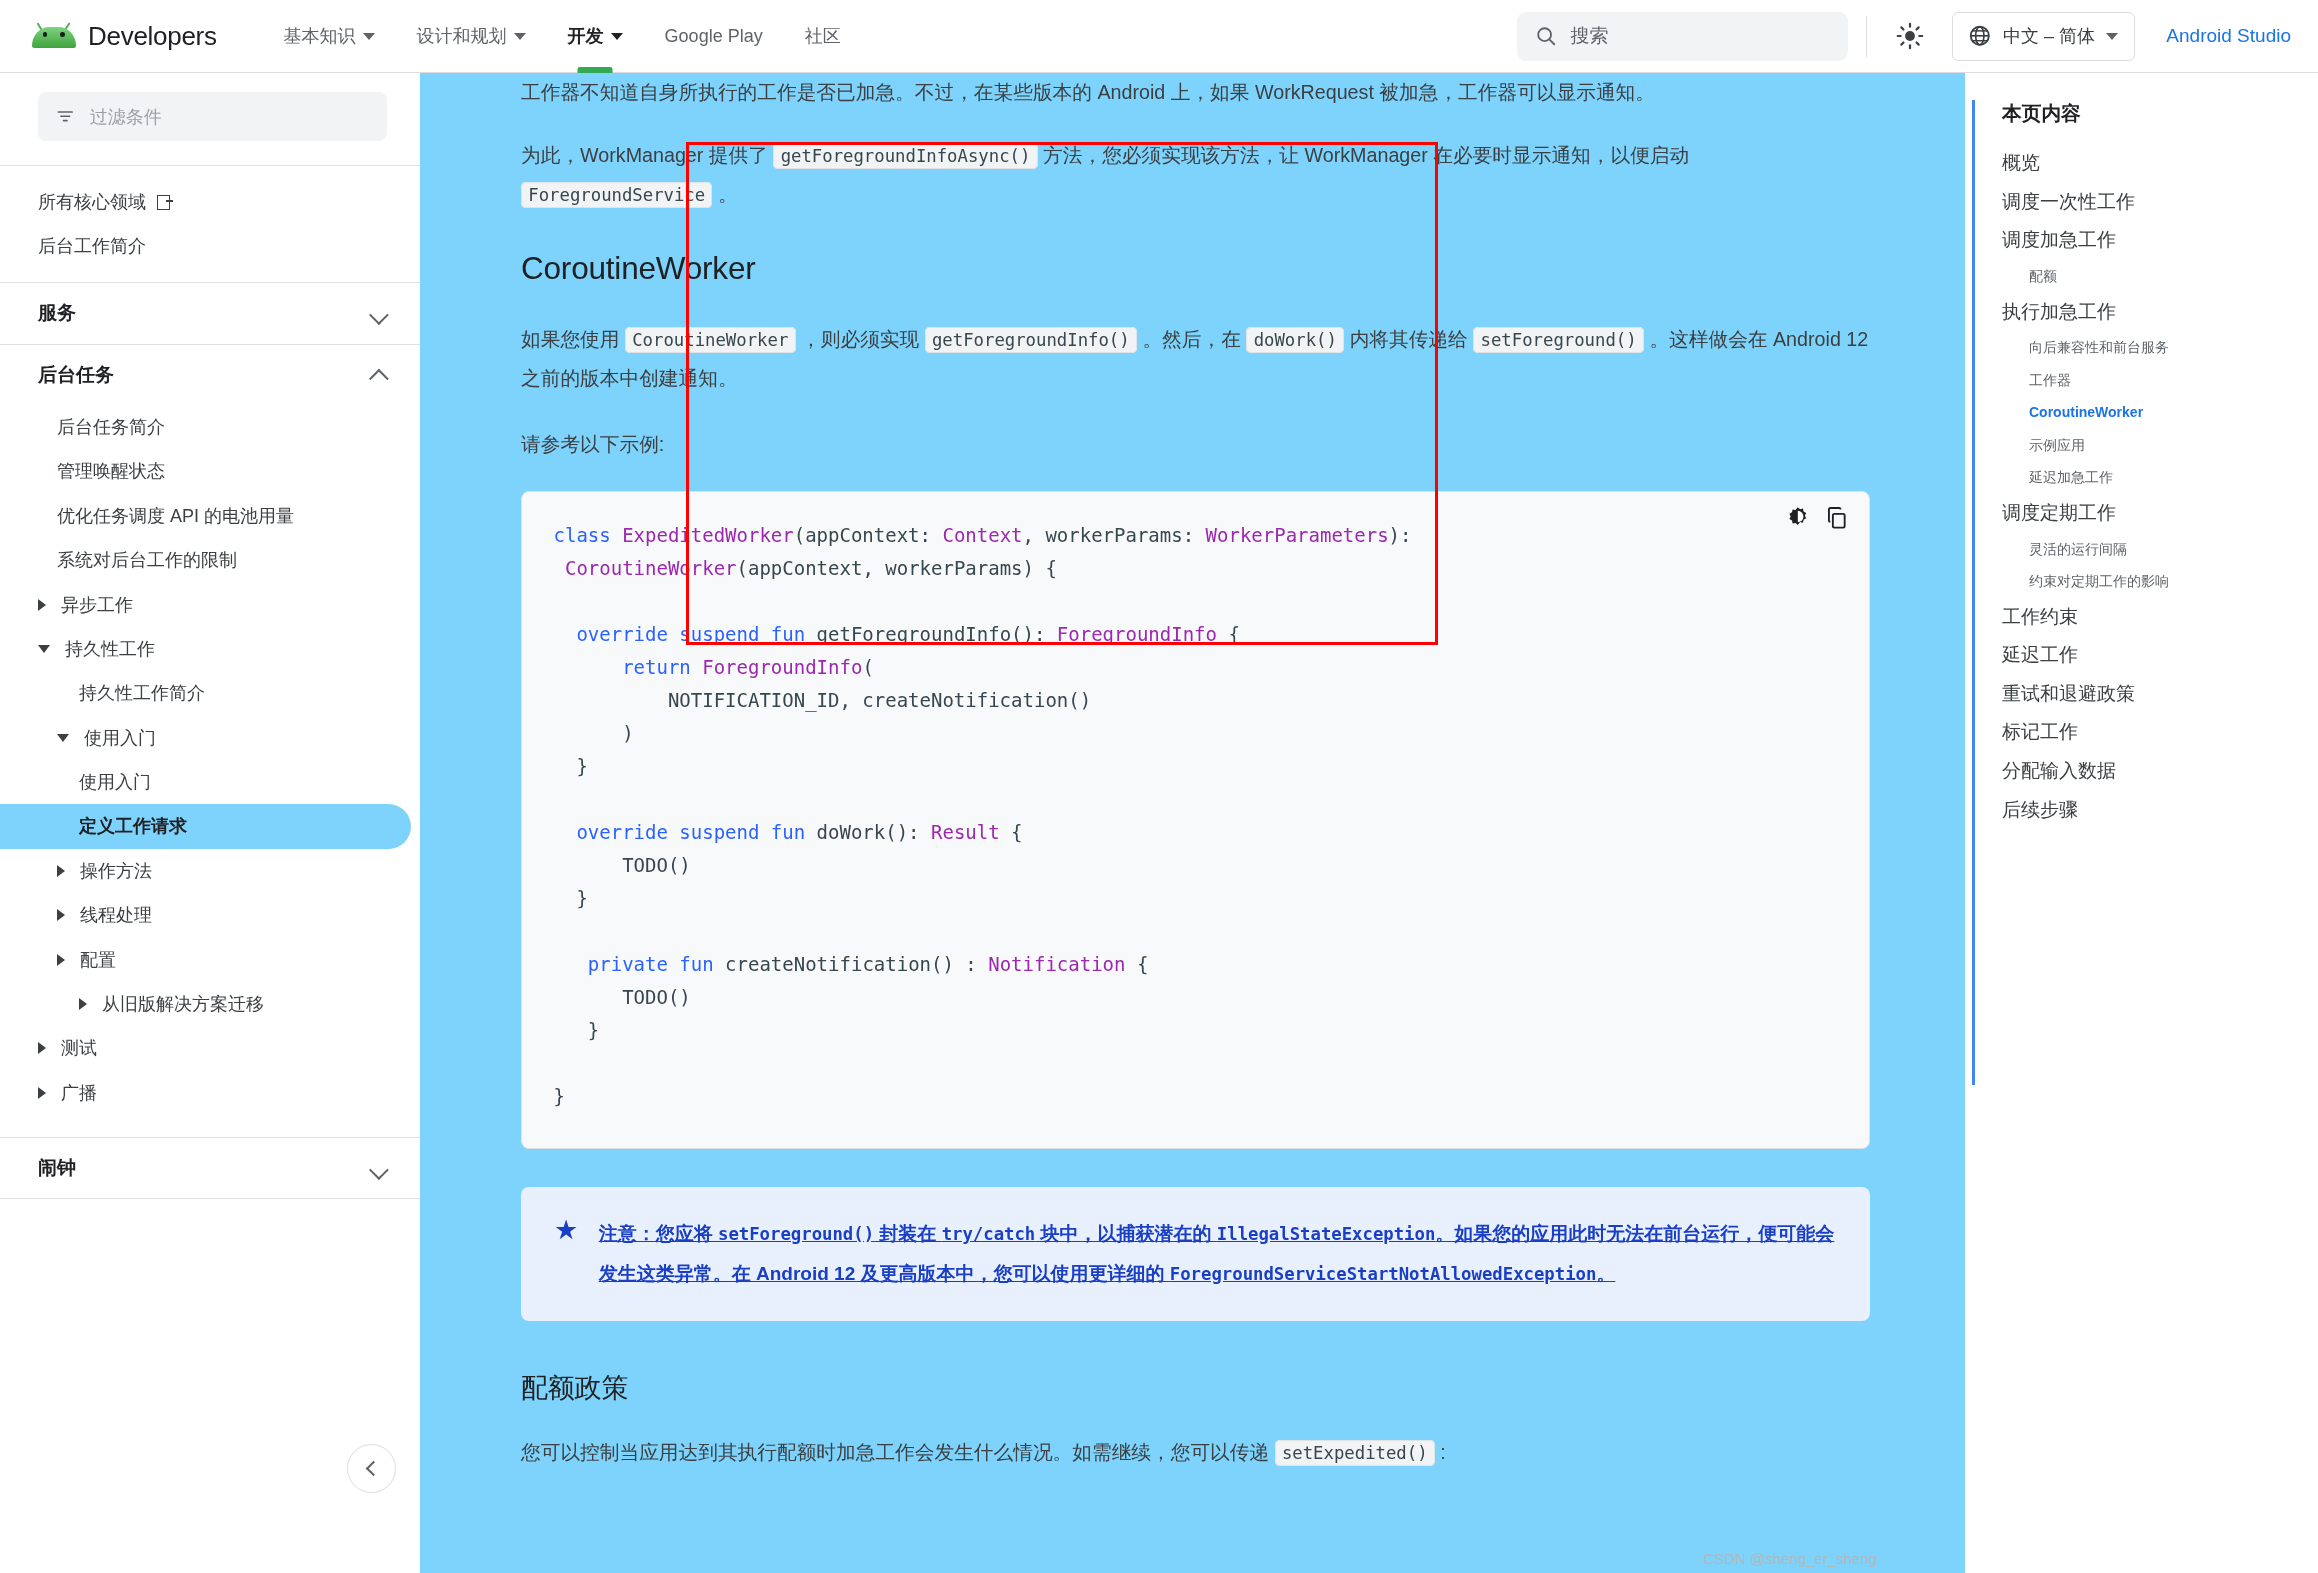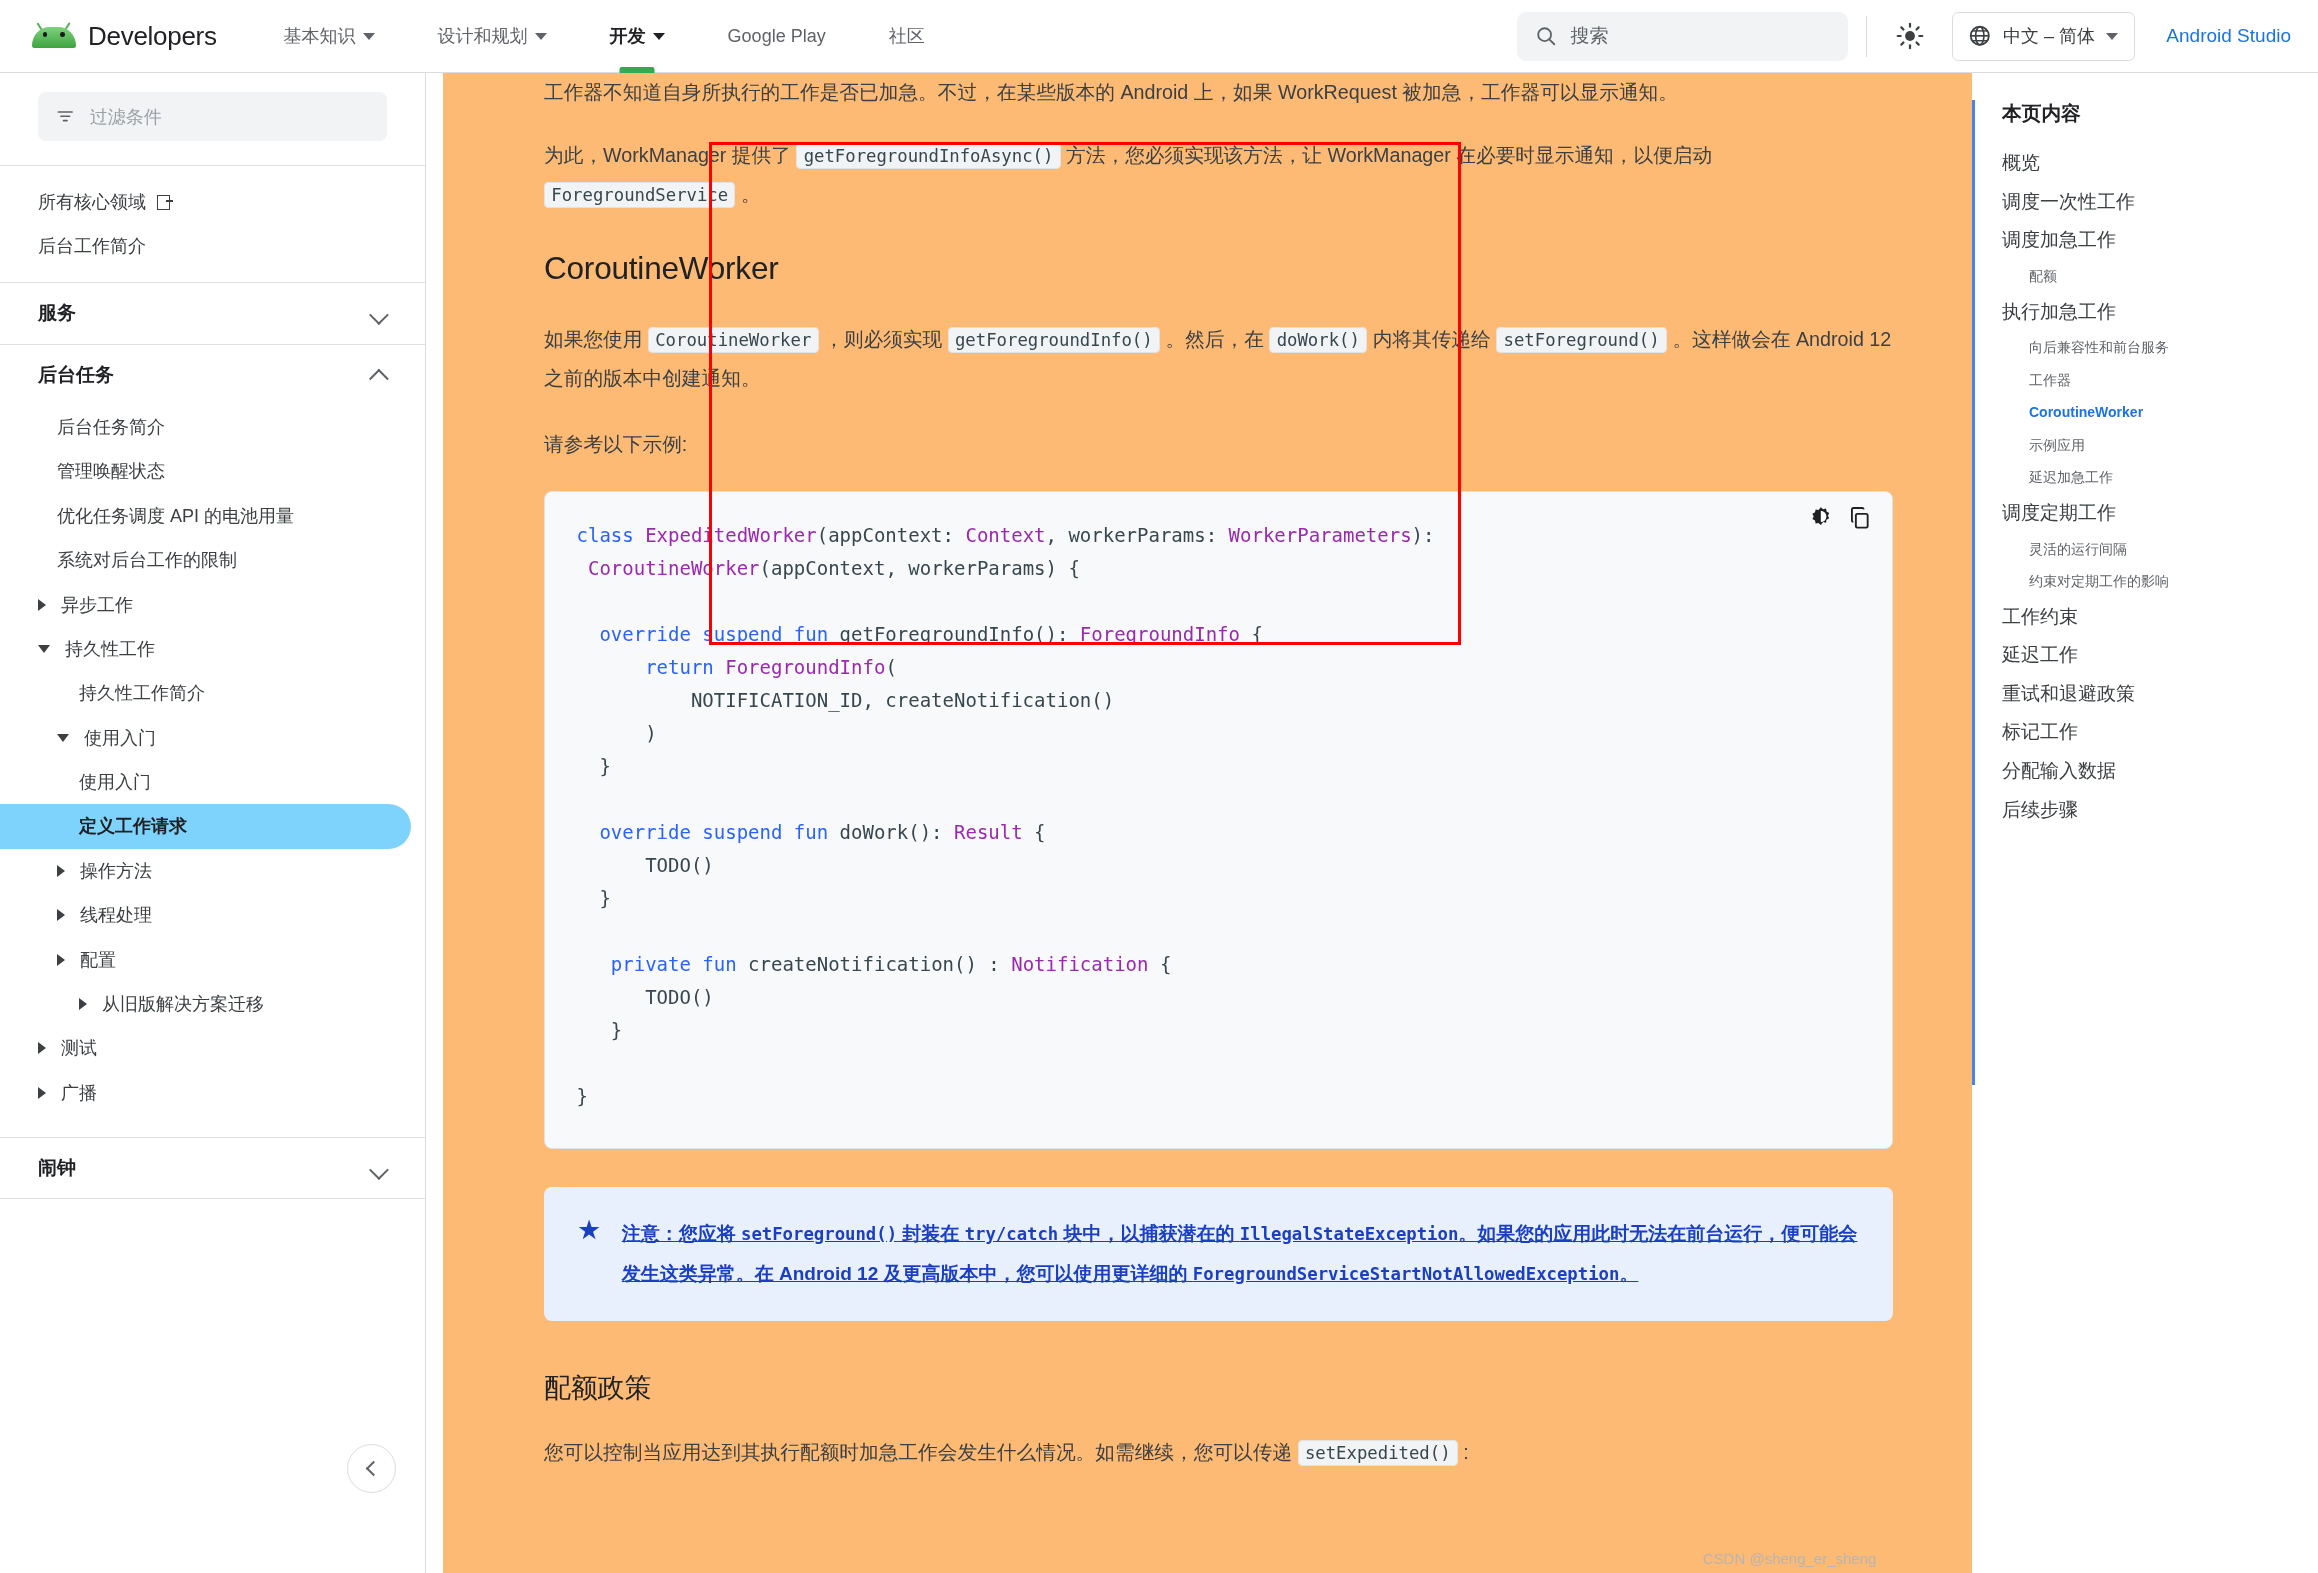--- a/index.html
+++ b/index.html
@@ -33,21 +33,21 @@
   .droid-logo .eye.l { left: 11px; }
   .droid-logo .eye.r { right: 11px; }
   .droid-logo .ant {
     position: absolute; width: 2.4px; height: 10.2px; background: #52b152;
     border-radius: 1.6px; top: 0;
   }
   .droid-logo .ant.l { left: 7px; transform: rotate(-32deg); }
   .droid-logo .ant.r { right: 7px; transform: rotate(32deg); }
   .brand-name { font-size: 26px; color: #202124; letter-spacing: -0.3px; }
 
-  .nav { display: flex; align-items: flex-end; margin-left: 46px; height: 73px; gap: 21px; }
+  .nav { display: flex; align-items: flex-end; margin-left: 46px; height: 73px; }
   .nav-item {
     display: flex; align-items: center; gap: 7px;
     font-size: 18px; color: #5f6368; padding: 0 21px; height: 73px;
     position: relative; cursor: pointer; white-space: nowrap;
   }
   .nav-item.active { color: #202124; font-weight: bold; }
   .nav-item.active::after {
     content: ""; position: absolute; left: 50%; transform: translateX(-50%);
     bottom: 0; width: 35px; height: 5.5px; background: #34a853; border-radius: 2.4px 2.4px 0 0;
   }
@@ -137,22 +137,22 @@
     z-index: 20;
   }
   .collapse-btn i {
     display: block; width: 11px; height: 11px;
     border-left: 2.4px solid #5f6368; border-bottom: 2.4px solid #5f6368;
     transform: rotate(45deg); margin-left: 4.7px;
   }
 
   
   .main {
-    position: absolute; top: 73px; left: 443px; width: 1545px; height: 1501px;
-    overflow: hidden; background: #fdba74;
+    position: absolute; top: 73px; left: 420px; width: 1545px; height: 1501px;
+    overflow: hidden; background: #7dd3fc;
   }
   .content { padding: 0 95px 0 101px; }
   .para { font-size: 19.7px; line-height: 38px; color: #3c4043; margin: 0 0 28px 0; }
   code.inline {
     font-family: "DejaVu Sans Mono", "Liberation Mono", monospace;
     background: #f1f3f4; border: 0.8px solid #e0e3e6; border-radius: 4.7px;
     padding: 2.4px 6.3px; font-size: 17.3px; color: #37474f; white-space: nowrap;
   }
   h2.sec {
     font-size: 31.5px; font-weight: normal; color: #202124;

